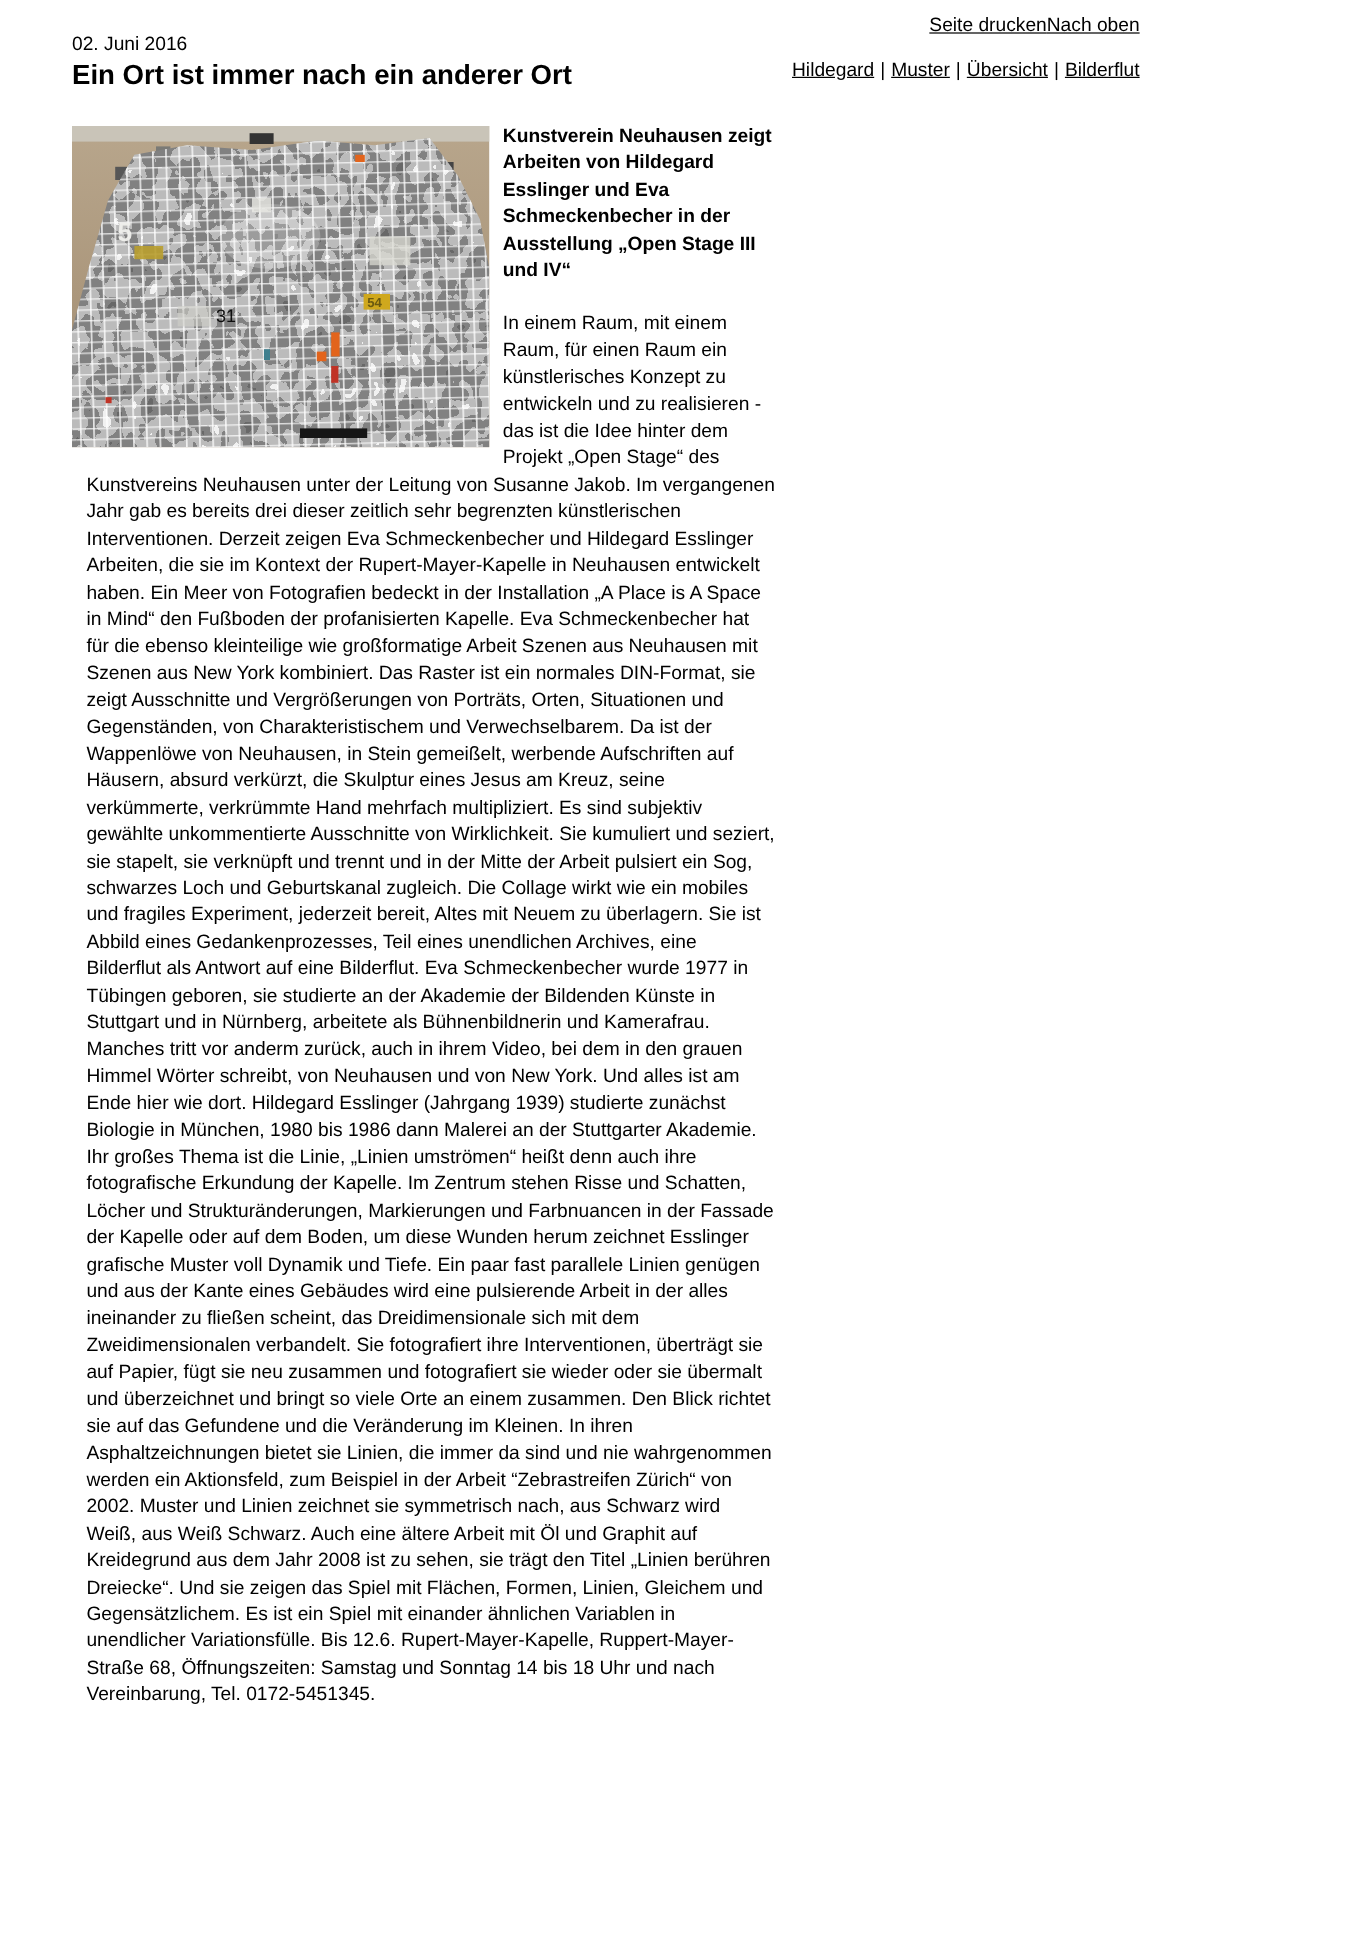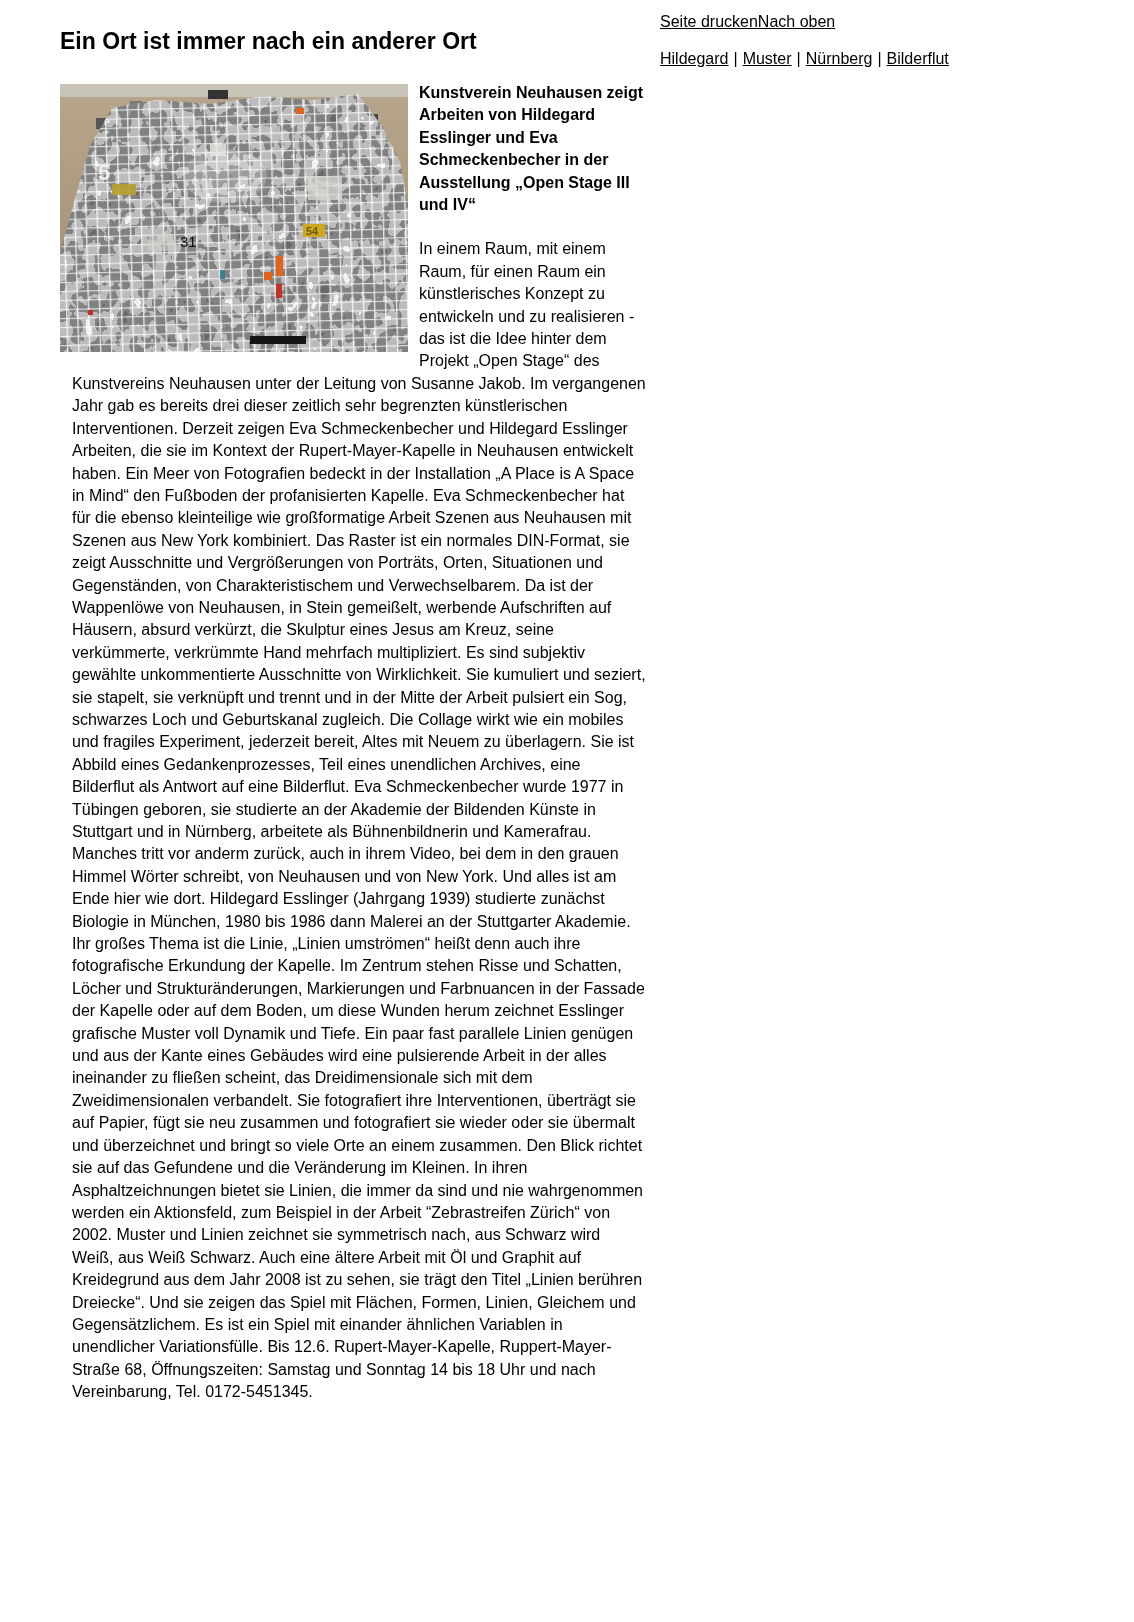--- a/index.html
+++ b/index.html
@@ -15,21 +15,21 @@
 
   
   .topnav {
     position: absolute;
     left: 660px;
     top: 12px;
     font-size: 16px;
     line-height: 20px;
     white-space: nowrap;
   }
-  .topnav .row { margin-bottom: 17px; }
+  .topnav .row { margin-bottom: 17px; text-align: right; }
   .topnav a {
     color: #000000;
     text-decoration: underline;
     cursor: pointer;
   }
   .topnav .sep { text-decoration: none; padding: 0 5px; }
 
   
   .content {
     position: absolute;
@@ -66,24 +66,25 @@
   }
   p.bodytext { margin: 12px; }
 </style>
 </head>
 <body>
 
 <div class="page">
 
   <div class="topnav">
     <div class="row"><a href="#">Seite drucken</a><a href="#">Nach oben</a></div>
-    <div class="row"><a href="#">Hildegard</a><span class="sep">|</span><a href="#">Muster</a><span class="sep">|</span><a href="#">Nürnberg</a><span class="sep">|</span><a href="#">Bilderflut</a></div>
+    <div class="row"><a href="#">Hildegard</a><span class="sep">|</span><a href="#">Muster</a><span class="sep">|</span><a href="#">Übersicht</a><span class="sep">|</span><a href="#">Bilderflut</a></div>
   </div>
 
   <div class="content">
+    <div class="date">02. Juni 2016</div>
     <h1 class="title">Ein Ort ist immer nach ein anderer Ort</h1>
 
     <div class="article">
       <div class="photo">
         <svg width="348" height="268" viewBox="0 0 348 268" role="img">
           <defs>
             <linearGradient id="floorGrad" x1="0" y1="0" x2="0" y2="1">
               <stop offset="0" stop-color="#b8a68c"></stop>
               <stop offset="1" stop-color="#a08a6e"></stop>
             </linearGradient>

